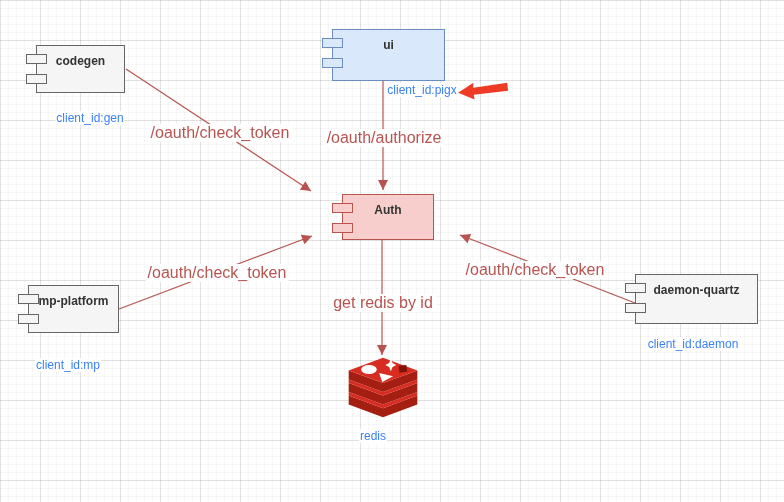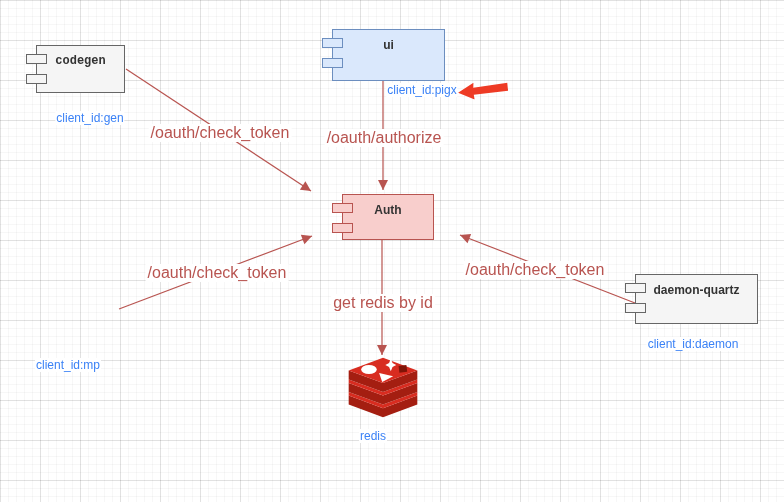--- a/index.html
+++ b/index.html
@@ -68,38 +68,43 @@
         <path class="ah-fill" d="M1,1 L11,6 L1,11 Z"></path>
       </marker>
     </defs>
     <path class="edge-line" d="M126,69 L311,191" marker-end="url(#ah)"></path>
     <path class="edge-line" d="M383,81 L383,190" marker-end="url(#ah)"></path>
     <path class="edge-line" d="M119,309 L312,236" marker-end="url(#ah)"></path>
     <path class="edge-line" d="M635,303 L460,235" marker-end="url(#ah)"></path>
     <path class="edge-line" d="M382,240 L382,355" marker-end="url(#ah)"></path>
   </svg>
 
-  <div class="component comp-gray" style="left:36px;top:45px;width:89px;height:48px;font-family:Liberation Mono, monospace;">
+  <div class="component comp-gray" style="left:36px;top:45px;width:89px;height:48px;">
     <div class="tab t1"></div>
     <div class="tab t2"></div>
     <div class="comp-title">codegen</div>
   </div>
 
   <div class="component comp-blue" style="left:332px;top:29px;width:113px;height:52px;">
     <div class="tab t1"></div>
     <div class="tab t2"></div>
     <div class="comp-title">ui</div>
   </div>
 
   <div class="component comp-pink" style="left:342px;top:194px;width:92px;height:46px;">
     <div class="tab t1"></div>
     <div class="tab t2"></div>
     <div class="comp-title">Auth</div>
   </div>
 
+  <div class="component comp-gray" style="left:28px;top:285px;width:91px;height:48px;">
+    <div class="tab t1"></div>
+    <div class="tab t2"></div>
+    <div class="comp-title">mp-platform</div>
+  </div>
 
   <div class="component comp-gray" style="left:635px;top:274px;width:123px;height:50px;">
     <div class="tab t1"></div>
     <div class="tab t2"></div>
     <div class="comp-title">daemon-quartz</div>
   </div>
 
   <svg class="redis-icon" width="78" height="63" viewBox="0 0 100 70" preserveAspectRatio="none">
     <path class="redis-dark" d="M6,44 L50,58 L94,44 L94,54 L50,68 L6,54 Z"></path>
     <path class="redis-red" d="M6,40 L50,54 L94,40 L94,44 L50,58 L6,44 Z"></path>

